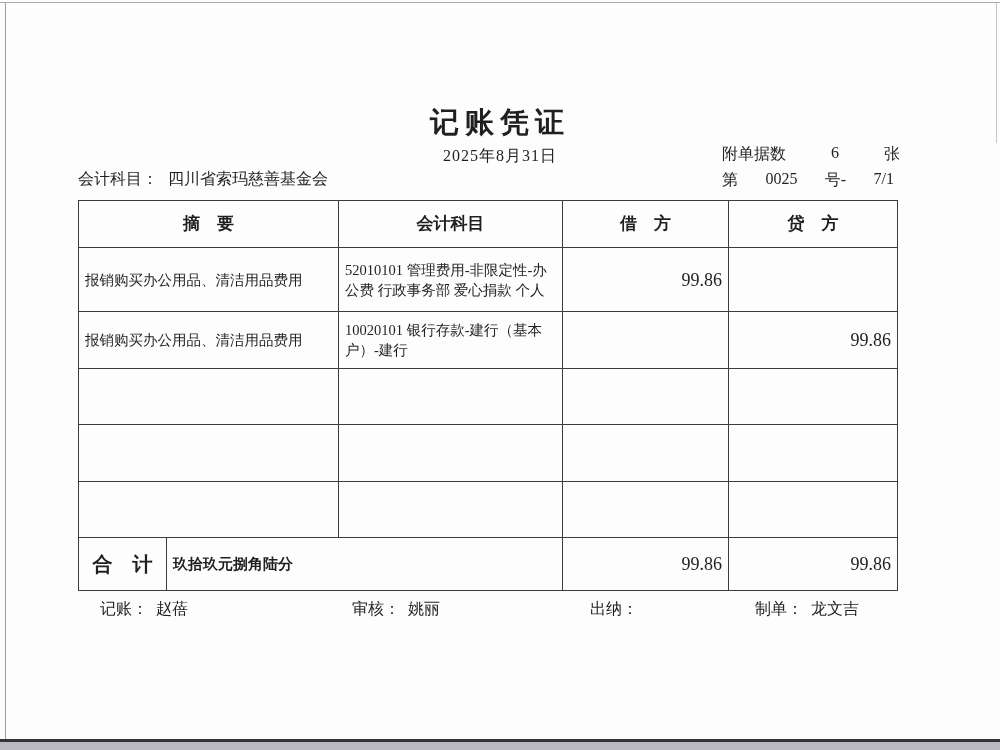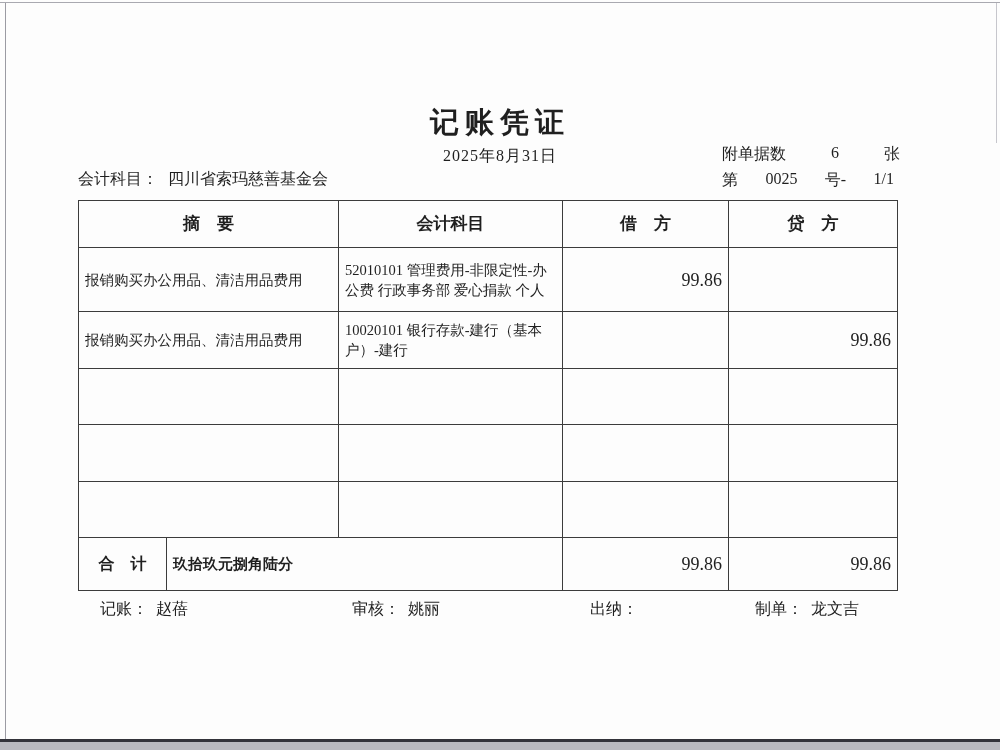--- a/index.html
+++ b/index.html
@@ -58,21 +58,21 @@
     overflow:hidden;
     word-break:break-all;
     line-height:20px;
   }
   table.voucher th{
     font-size:17px;font-weight:700;text-align:center;padding:0;margin-left:39px;
   }
   td.cell-summary{text-align:left;}
   td.cell-account{text-align:left;line-height:19px;}
   td.cell-amount{text-align:right;font-size:18px;}
-  td.cell-total-label{text-align:center;font-weight:700;font-size:16px;padding:0;margin-left:8px;}
+  td.cell-total-label{text-align:center;font-weight:700;font-size:20px;padding:0;margin-left:8px;}
   td.cell-words{text-align:left;font-weight:700;font-size:15px;}
 
   .sign-row{position:absolute;top:599px;left:0;width:1000px;font-size:16px;}
   .sign-item{position:absolute;top:0;white-space:nowrap;}
   .sign-item .sign-name{margin-left:8px;}
   .sign-bookkeeper{left:100px;}
   .sign-reviewer{left:352px;}
   .sign-cashier{left:590px;}
   .sign-preparer{left:755px;}
 </style>
@@ -91,21 +91,21 @@
   <div class="attach-row">
     <span>附单据数</span>
     <span>6</span>
     <span>张</span>
   </div>
 
   <div class="number-row">
     <span>第</span>
     <span>0025</span>
     <span>号-</span>
-    <span>1/1</span>
+    <span>7/1</span>
   </div>
 
   <div class="unit-row">
     <span>会计科目：</span><span class="unit-name">四川省索玛慈善基金会</span>
   </div>
 
   <table class="voucher">
     <colgroup>
       <col style="width:88px">
         <col style="width:172px">

